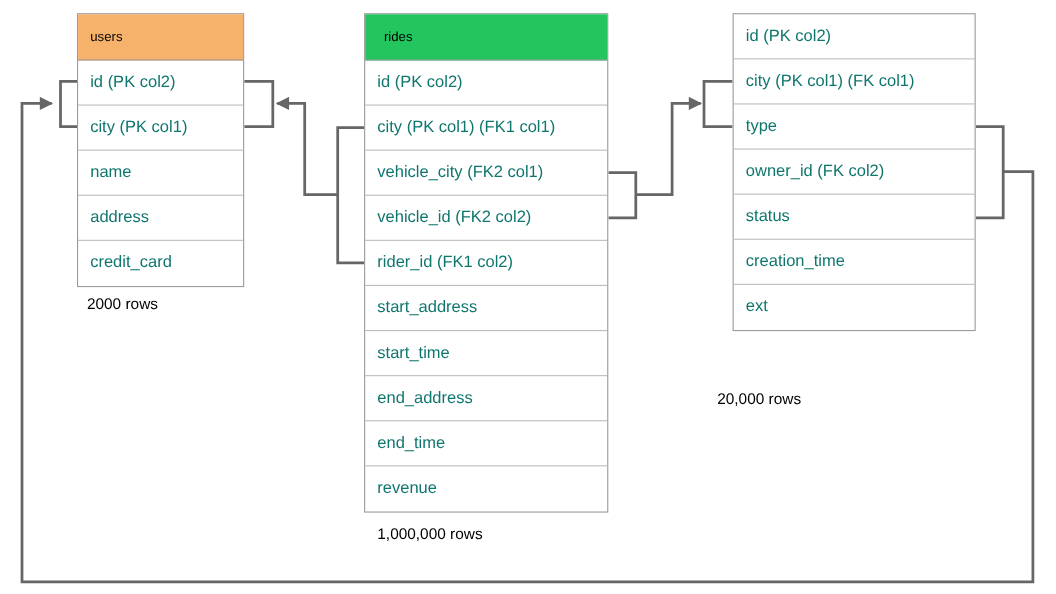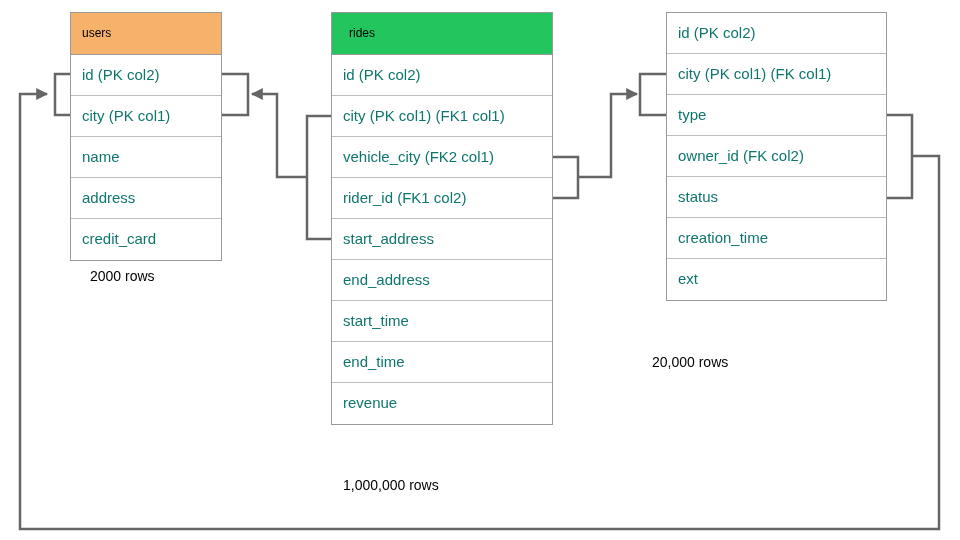--- a/index.html
+++ b/index.html
@@ -81,31 +81,32 @@
   </svg>
 
   <div class="db-table" style="left:70px; width:152px;">
     <div class="thead" style="background-color: rgb(246, 178, 107);">users</div>
     <div class="cell">id (PK col2)</div>
     <div class="cell">city (PK col1)</div>
     <div class="cell">name</div>
     <div class="cell">address</div>
     <div class="cell">credit_card</div>
   </div>
-  <div class="rowcount" style="left:90px; top:268px;">2000 rows</div>
+  <div class="rowcount" style="left:79px; top:268px;">2000 rows</div>
 
   <div class="db-table" style="left:331px; width:222px;">
     <div class="thead" style="background-color: #22c55e; padding-left: 17px;">rides</div>
     <div class="cell">id (PK col2)</div>
     <div class="cell">city (PK col1) (FK1 col1)</div>
     <div class="cell">vehicle_city (FK2 col1)</div>
+    <div class="cell">vehicle_id (FK2 col2)</div>
     <div class="cell">rider_id (FK1 col2)</div>
     <div class="cell">start_address</div>
+    <div class="cell">start_time</div>
     <div class="cell">end_address</div>
-    <div class="cell">start_time</div>
     <div class="cell">end_time</div>
     <div class="cell">revenue</div>
   </div>
   <div class="rowcount" style="left:343px; top:477px;">1,000,000 rows</div>
 
   <div class="db-table" style="left:666px; width:221px;">
     <div class="cell">id (PK col2)</div>
     <div class="cell">city (PK col1) (FK col1)</div>
     <div class="cell">type</div>
     <div class="cell">owner_id (FK col2)</div>

